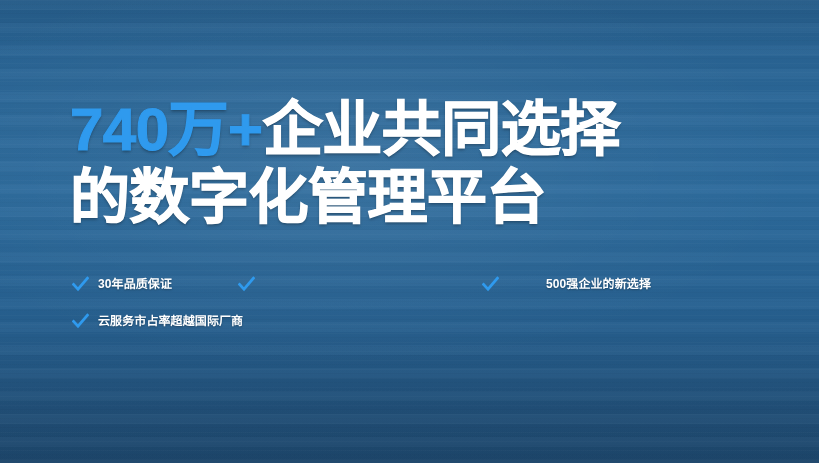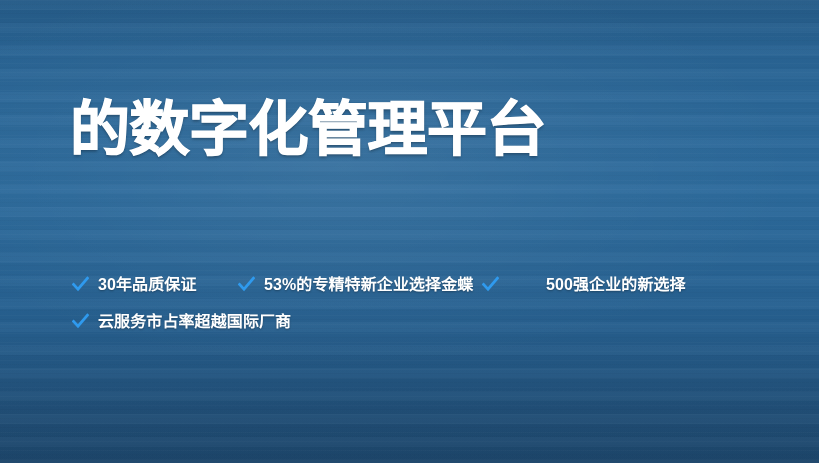--- a/index.html
+++ b/index.html
@@ -131,36 +131,37 @@
   .check-icon {
     display: inline-block;
     flex: 0 0 auto;
     width: 17px;
     height: 17px;
     line-height: 0;
   }
   .check-icon svg { display: block; }
 
   .feature-label {
-    font-size: 16px;
+    font-size: 12px;
     line-height: 17px;
     color: #ffffff;
     font-weight: 700;
     white-space: nowrap;
     letter-spacing: 0.1px;
     text-shadow: 0 1px 2px rgba(0,0,0,0.30);
   }
 </style>
 </head>
 <body>
 
 <div class="banner">
   <div class="content">
 
     <div class="headline">
+      <div class="headline-line"><span class="accent">740万+</span><span>企业共同选择</span></div>
       <div class="headline-line"><span>的数字化管理平台</span></div>
     </div>
 
     <div class="features">
 
       <div class="feature-row">
         <div class="feature-item col-1">
           <span class="check-icon">
             <svg width="17" height="17" viewBox="0 0 17 17" aria-hidden="true">
               <path d="M1.6 8.4 L6.0 13.2 L15.4 2.2" fill="none" stroke="#2f9aee" stroke-width="2.7" stroke-linecap="square" stroke-linejoin="miter"></path>
@@ -168,21 +169,20 @@
           </span>
           <span class="feature-label">30年品质保证</span>
         </div>
 
         <div class="feature-item col-2">
           <span class="check-icon">
             <svg width="17" height="17" viewBox="0 0 17 17" aria-hidden="true">
               <path d="M1.6 8.4 L6.0 13.2 L15.4 2.2" fill="none" stroke="#2f9aee" stroke-width="2.7" stroke-linecap="square" stroke-linejoin="miter"></path>
             </svg>
           </span>
-          <span class="feature-label">53%的专精特新企业选择金蝶</span>
         </div>
 
         <div class="feature-item col-3">
           <span class="check-icon">
             <svg width="17" height="17" viewBox="0 0 17 17" aria-hidden="true">
               <path d="M1.6 8.4 L6.0 13.2 L15.4 2.2" fill="none" stroke="#2f9aee" stroke-width="2.7" stroke-linecap="square" stroke-linejoin="miter"></path>
             </svg>
           </span>
           <span class="feature-label">500强企业的新选择</span>
         </div>

